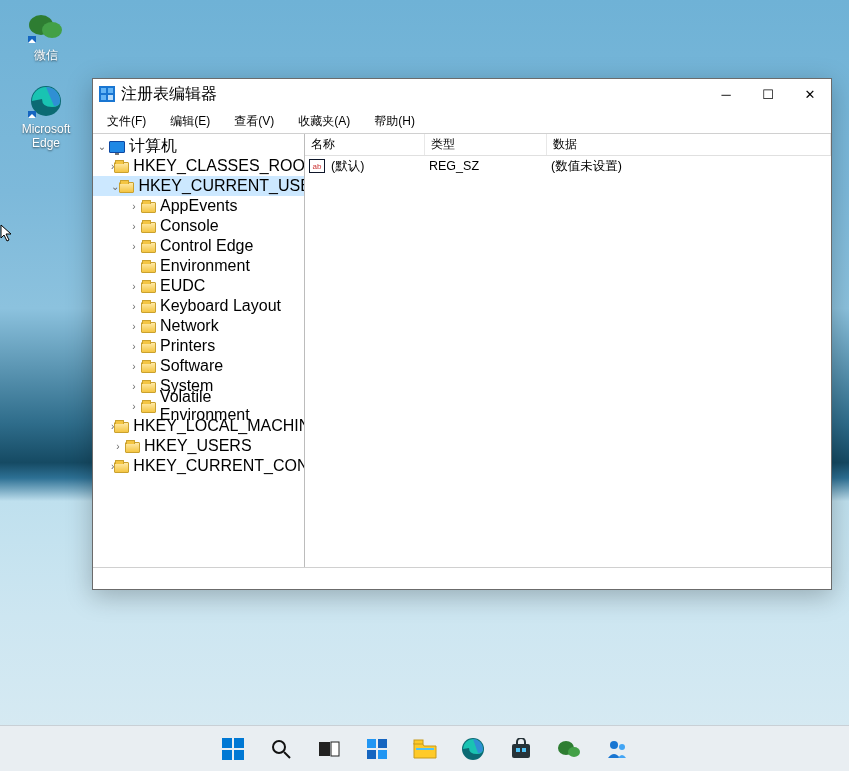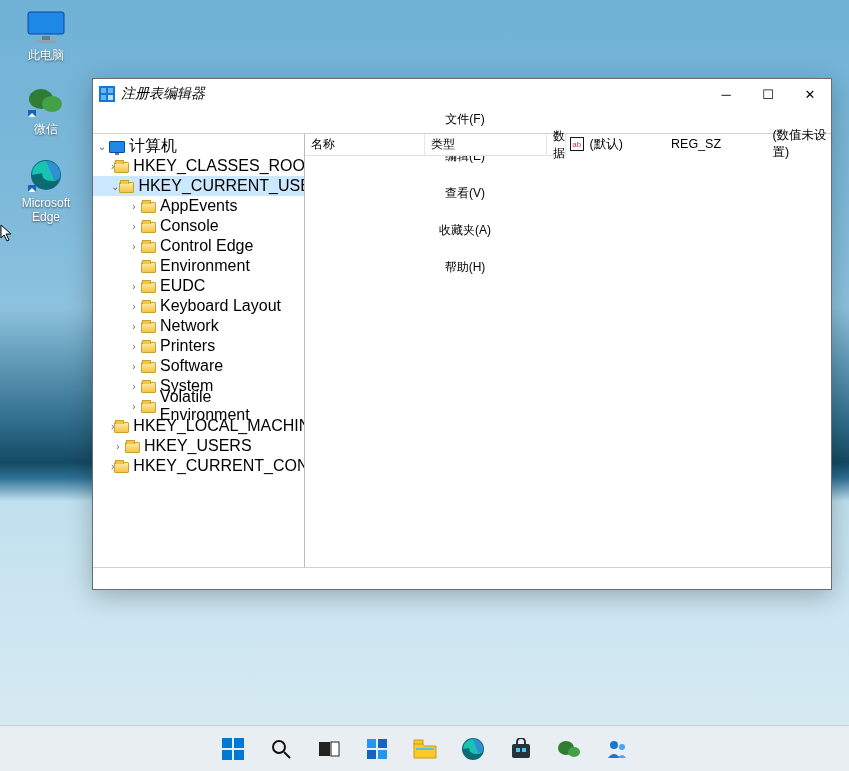--- a/index.html
+++ b/index.html
@@ -23,32 +23,32 @@
 
 
 .window {
   position: absolute; top: 78px; left: 92px; width: 740px; height: 512px;
   background: #fff; border: 1px solid #6b6b6b;
   box-shadow: 0 6px 24px rgba(0,0,0,.25);
   display: flex; flex-direction: column;
 }
 .titlebar { height: 30px; display: flex; align-items: center; padding-left: 6px; }
 .titlebar .ticon { width: 16px; height: 16px; margin-right: 6px; }
-.titlebar .ttext { font-size: 14px; color: #000; flex: 1; font-style: italic; }
+.titlebar .ttext { font-size: 16px; color: #000; flex: 1; }
 .winbtns { display: flex; }
 .winbtns .wb { width: 42px; height: 28px; display: flex; align-items: center; justify-content: center; font-size: 13px; }
 
-.menubar { height: 24px; display: flex; align-items: center; padding-left: 6px; font-size: 12px; gap: 16px; border-bottom: 0; flex-direction: column; }
+.menubar { height: 24px; display: flex; align-items: center; padding-left: 6px; font-size: 12px; gap: 8px; border-bottom: 0; }
 .menubar span { padding: 2px 8px; cursor: default; }
 
 .addrbar { height: 22px; border-top: 1px solid #d0d0d0; border-bottom: 1px solid #d0d0d0; display: flex; align-items: center; padding: 0 4px; font-size: 12px; background: #fff; }
 
 .panes { flex: 1; display: flex; border-top: 1px solid #d0d0d0; }
 .treepane { width: 212px; border-right: 1px solid #bcbcbc; overflow: auto; padding: 2px 0; }
-.listpane { flex: 1; display: flex; flex-direction: row; }
+.listpane { flex: 1; display: flex; flex-direction: column; }
 .statusbar { height: 22px; border-top: 1px solid #d0d0d0; }
 .row { display: flex; align-items: center; height: 20px; padding-left: 0; cursor: default; }
 .row.selected { background: #cce8ff; }
 .tw { width: 14px; text-align: center; color: #6a6a6a; font-size: 10px; user-select: none; }
 .tw.none { visibility: hidden; }
 .ficon { width: 16px; height: 14px; margin-right: 4px; flex-shrink: 0; }
 
 
 .folder { background: linear-gradient(#ffe9a6, #f4c542); border: 1px solid #caa12e; border-radius: 1px; position: relative; width: 15px; height: 11px; margin-top: 2px; }
 .folder::before { content: ""; position: absolute; top: -3px; left: 0; width: 7px; height: 3px; background: #f4c542; border: 1px solid #caa12e; border-bottom: 0; border-radius: 1px 1px 0 0; }
@@ -71,30 +71,20 @@
 
 
 svg { display: block; }
 </style>
 </head>
 <body>
 
 <div class="desktop">
 
   <div class="desktop-icons">
-    <div class="di">
-      <div class="iconbox">
-        <svg width="40" height="34" viewBox="0 0 40 34">
-            <rect x="2" y="2" width="36" height="22" rx="2" fill="#1e88e5" stroke="#0d47a1"></rect>
-            <rect x="16" y="26" width="8" height="4" fill="#607d8b"></rect>
-            <rect x="10" y="30" width="20" height="3" fill="#90a4ae"></rect>
-          </svg>
-      </div>
-      <div class="lbl">此电脑</div>
-    </div>
     <div class="di">
       <div class="iconbox">
         <svg width="40" height="34" viewBox="0 0 40 34">
             <ellipse cx="15" cy="15" rx="12" ry="10" fill="#2e7d32"></ellipse>
             <ellipse cx="26" cy="20" rx="10" ry="8" fill="#43a047"></ellipse>
             <rect x="2" y="26" width="8" height="7" fill="#1565c0"></rect>
             <path d="M2 33 L6 29 L10 33" fill="#fff"></path>
           </svg>
       </div>
       <div class="lbl">微信</div>

